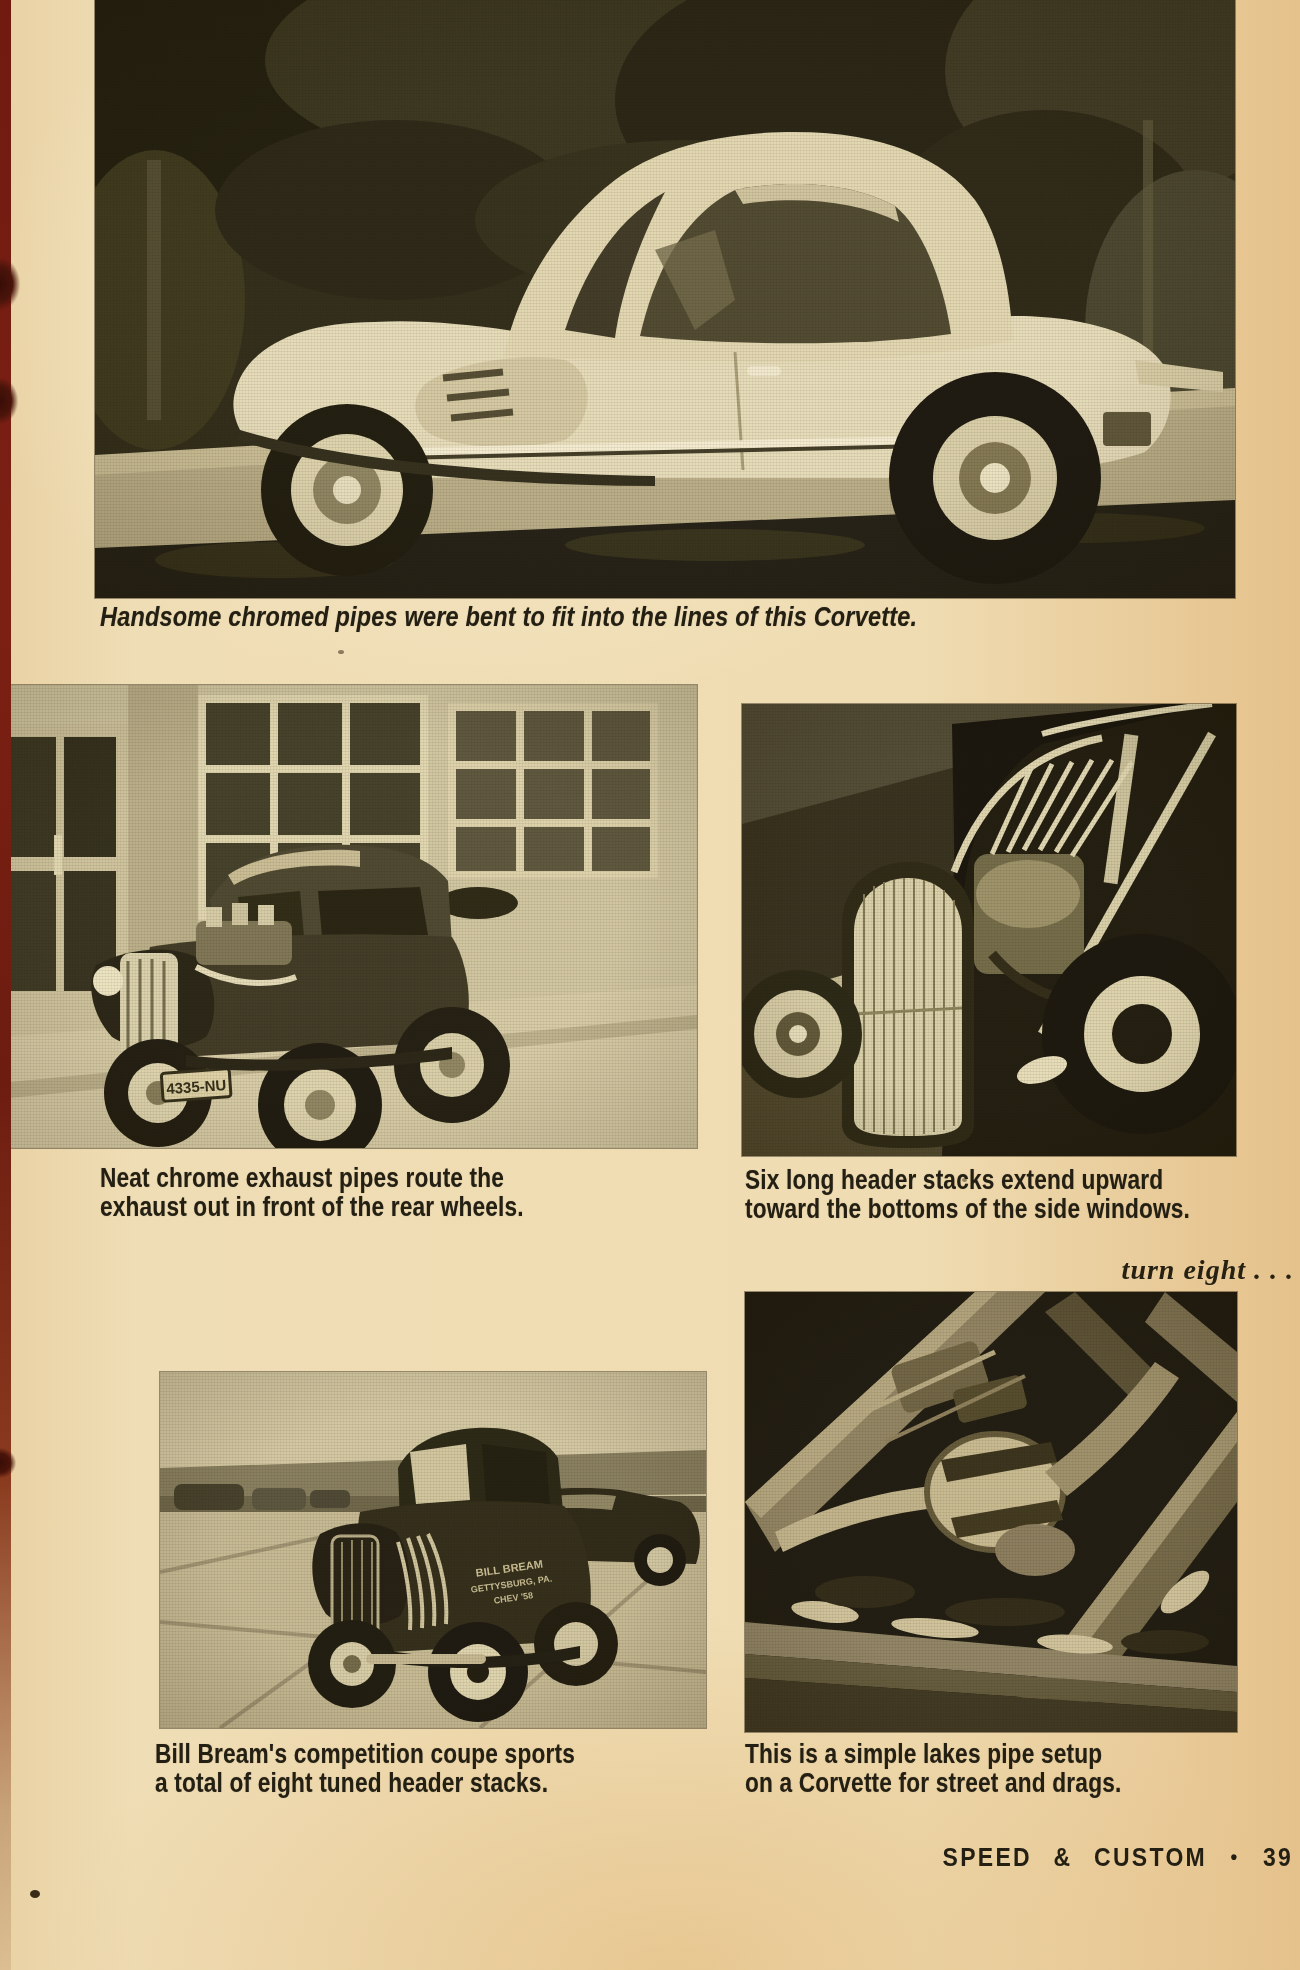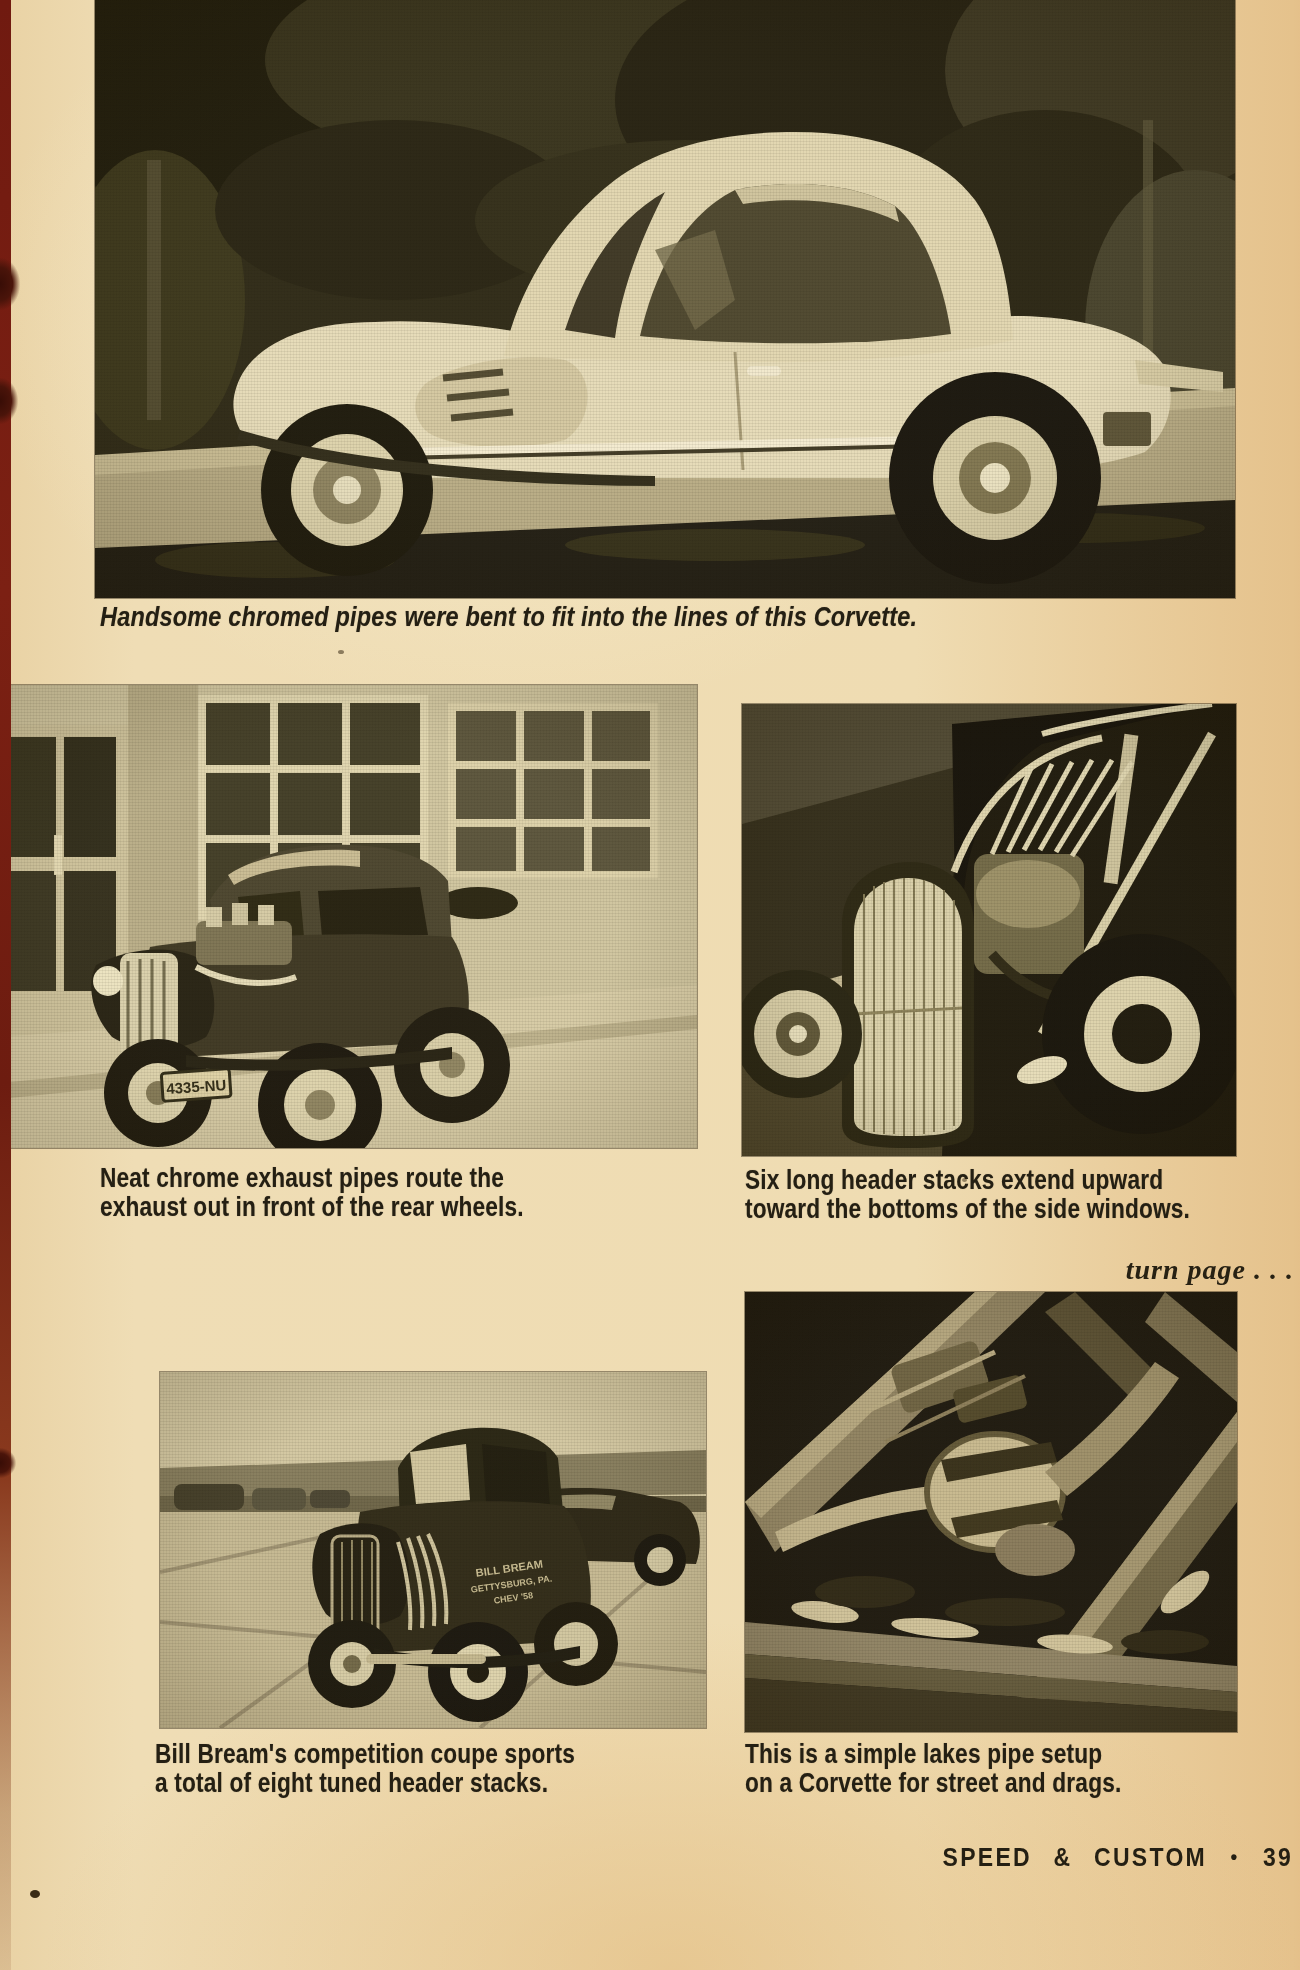--- a/index.html
+++ b/index.html
@@ -263,21 +263,21 @@
 
   <div class="cap" style="left:100px;top:1164px;">
     <div>Neat chrome exhaust pipes route the</div>
     <div>exhaust out in front of the rear wheels.</div>
   </div>
   <div class="cap" style="left:745px;top:1166px;">
     <div>Six long header stacks extend upward</div>
     <div>toward the bottoms of the side windows.</div>
   </div>
 
-  <div class="turnpage">turn page . . .</div>
+  <div class="turnpage">turn eight . . .</div>
 
   <div class="photo" style="left:160px;top:1372px;width:546px;height:356px;">
     <svg width="546" height="356" viewBox="0 0 546 356">
       <rect width="546" height="356" fill="#d2c7a2"></rect>
       <polygon points="0,96 546,78 546,122 0,132" fill="#847b5c"></polygon>
       <rect x="0" y="124" width="546" height="20" fill="#6a6246"></rect>
       <rect x="0" y="140" width="546" height="216" fill="#c4b892"></rect>
       <g stroke="#9d9171" stroke-width="4">
         <line x1="0" y1="250" x2="546" y2="300"></line>
         <line x1="60" y1="356" x2="360" y2="140"></line>

